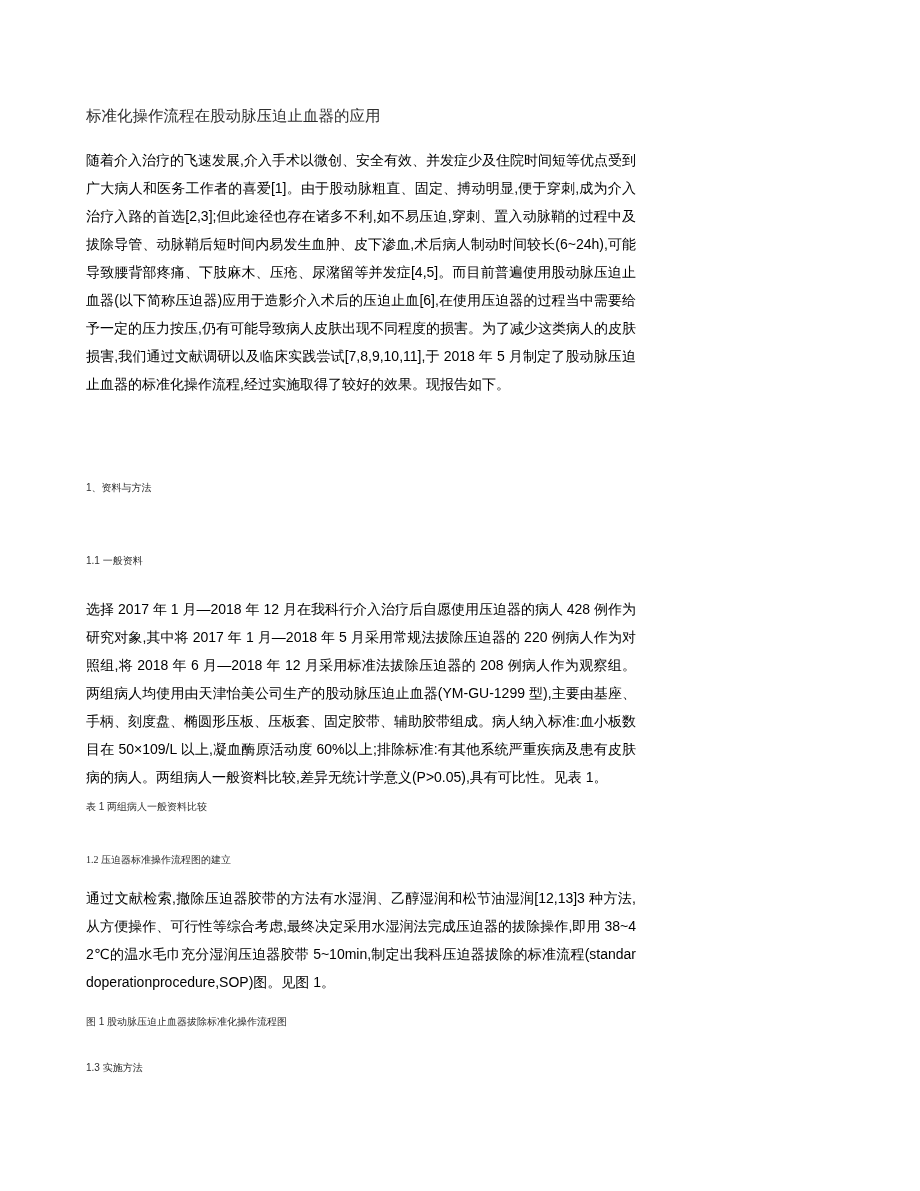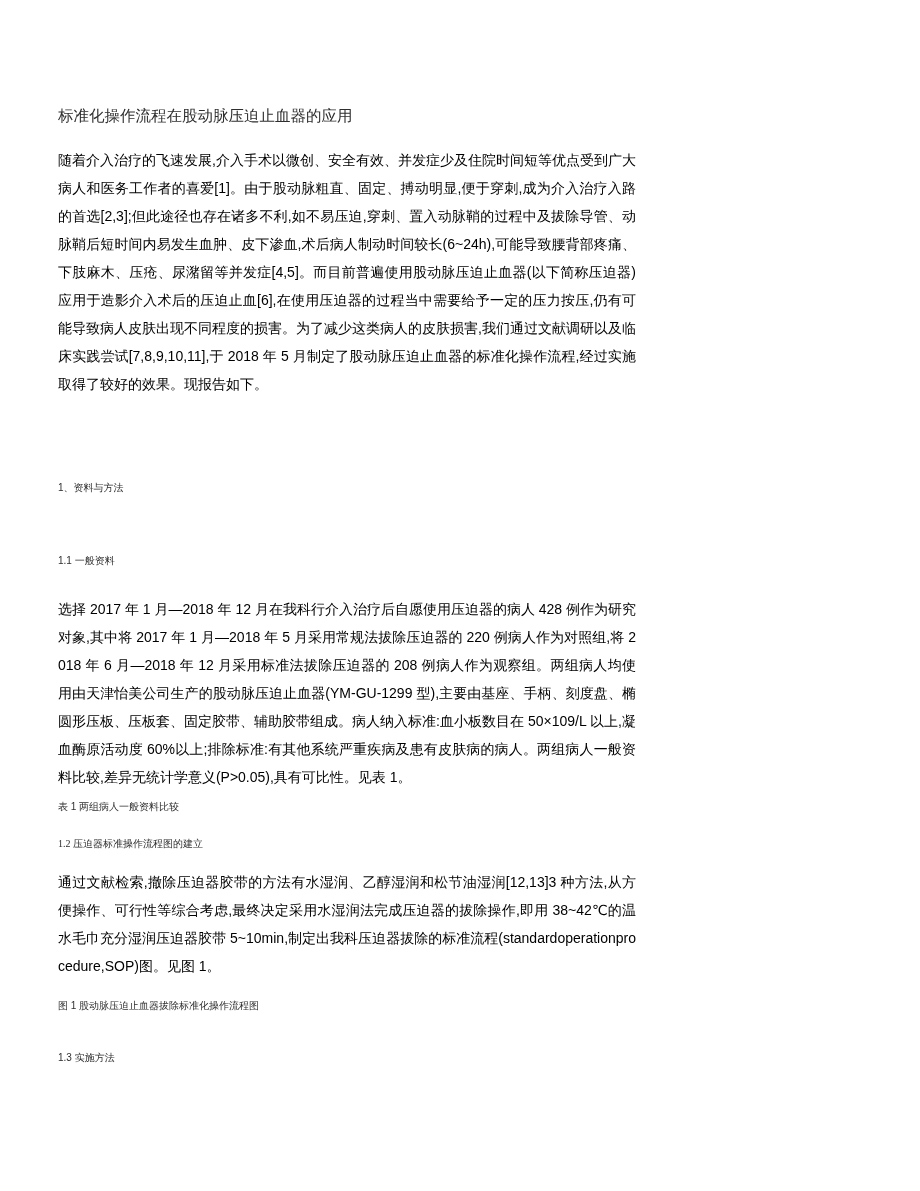--- a/index.html
+++ b/index.html
@@ -11,21 +11,21 @@
     width: 920px;
     height: 1191px;
     overflow: hidden;
     font-family: "Liberation Sans", "DejaVu Sans", sans-serif;
     color: #2e2e2e;
   }
   .page {
     box-sizing: border-box;
     width: 766px;
     height: 1191px;
-    padding: 102px 130px 0 58px;
+    padding: 102px 130px 0 86px;
     background: #ffffff;
   }
   .doc-title {
     font-size: 15.5px;
     font-weight: normal;
     line-height: 28px;
     margin: 0 0 16px 0;
     color: #2e2e2e;
   }
   .para {
@@ -40,24 +40,24 @@
   .heading {
     font-size: 10px;
     font-weight: normal;
     line-height: 28px;
     margin: 0;
     color: #2e2e2e;
   }
   .section-heading { margin-bottom: 45px; }
   .sub-heading-1 { margin-bottom: 20px; }
   .para.body-1 { margin-bottom: 2px; }
-  .caption-table { margin-bottom: 9px; }
+  .caption-table { margin-bottom: 25px; }
   .sub-heading-2 { margin-bottom: 10px; font-family: Liberation Serif, serif; }
   .para.body-2 { margin-bottom: 12px; }
-  .caption-figure { margin-bottom: 24px; }
+  .caption-figure { margin-bottom: 18px; }
   .sub-heading-3 { margin-bottom: 0; }
 </style>
 </head>
 <body>
 
 <div class="page">
 
   <h1 class="doc-title">标准化操作流程在股动脉压迫止血器的应用</h1>
 
   <p class="para intro">随着介入治疗的飞速发展,介入手术以微创、安全有效、并发症少及住院时间短等优点受到广大病人和医务工作者的喜爱[1]。由于股动脉粗直、固定、搏动明显,便于穿刺,成为介入治疗入路的首选[2,3];但此途径也存在诸多不利,如不易压迫,穿刺、置入动脉鞘的过程中及拔除导管、动脉鞘后短时间内易发生血肿、皮下渗血,术后病人制动时间较长(6~24h),可能导致腰背部疼痛、下肢麻木、压疮、尿潴留等并发症[4,5]。而目前普遍使用股动脉压迫止血器(以下简称压迫器)应用于造影介入术后的压迫止血[6],在使用压迫器的过程当中需要给予一定的压力按压,仍有可能导致病人皮肤出现不同程度的损害。为了减少这类病人的皮肤损害,我们通过文献调研以及临床实践尝试[7,8,9,10,11],于 2018 年 5 月制定了股动脉压迫止血器的标准化操作流程,经过实施取得了较好的效果。现报告如下。</p>

